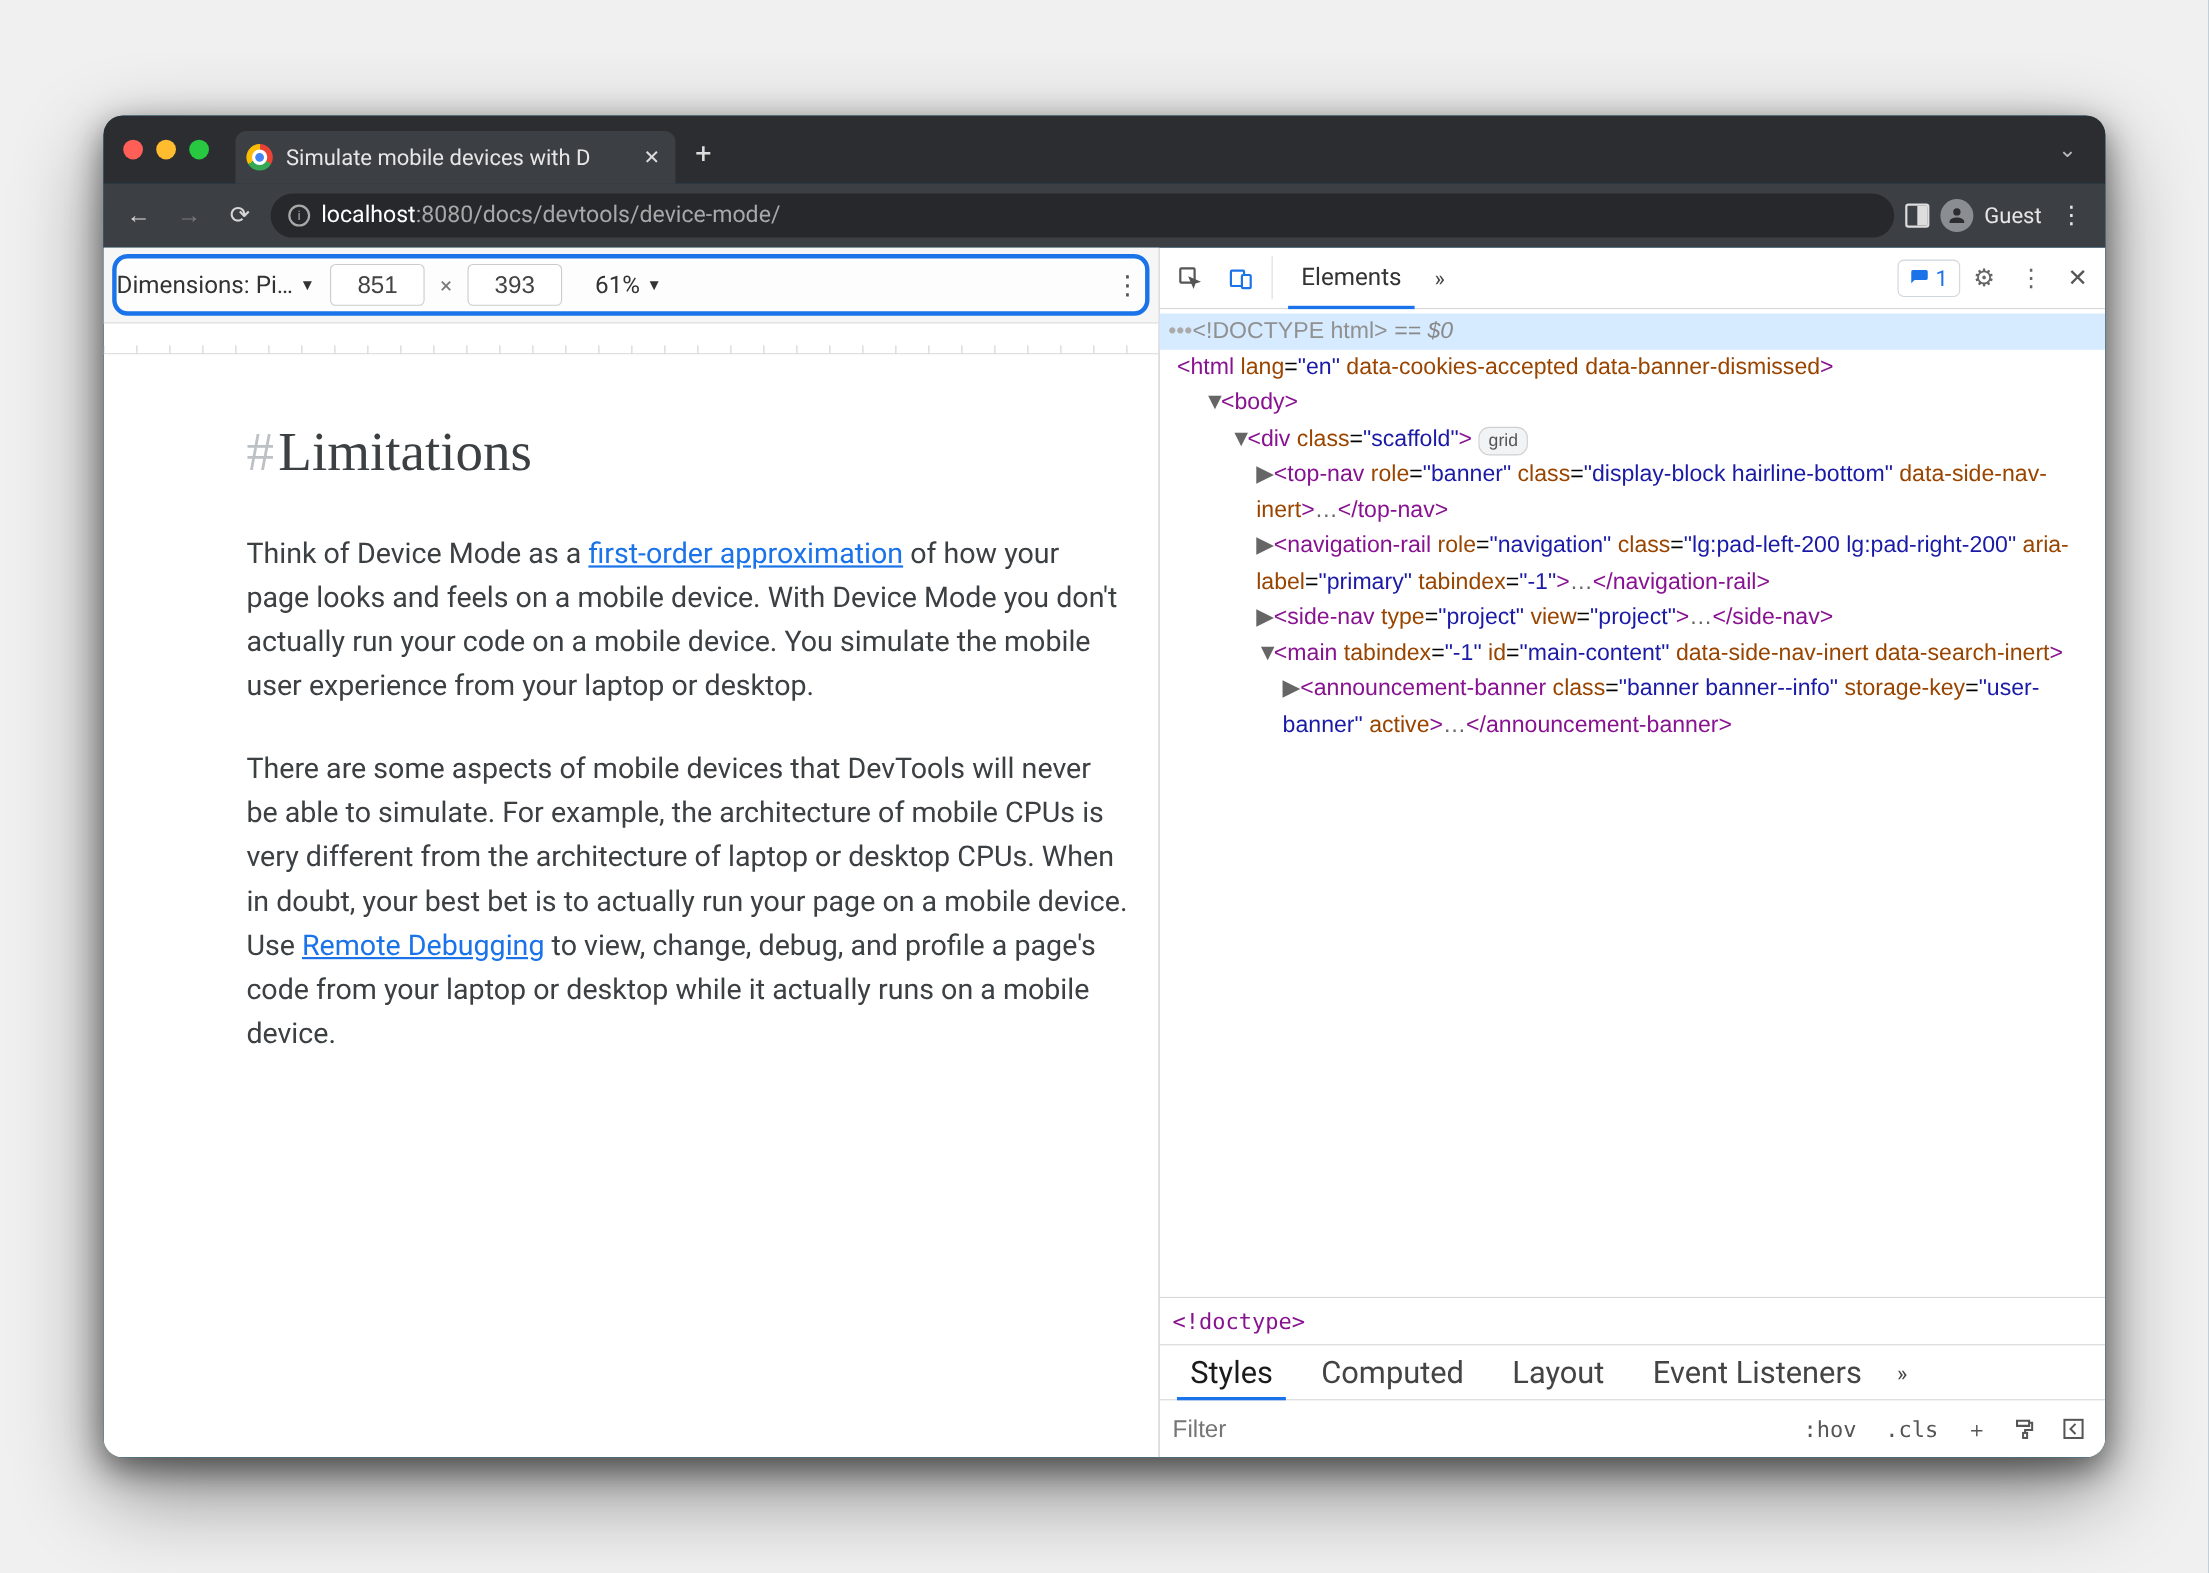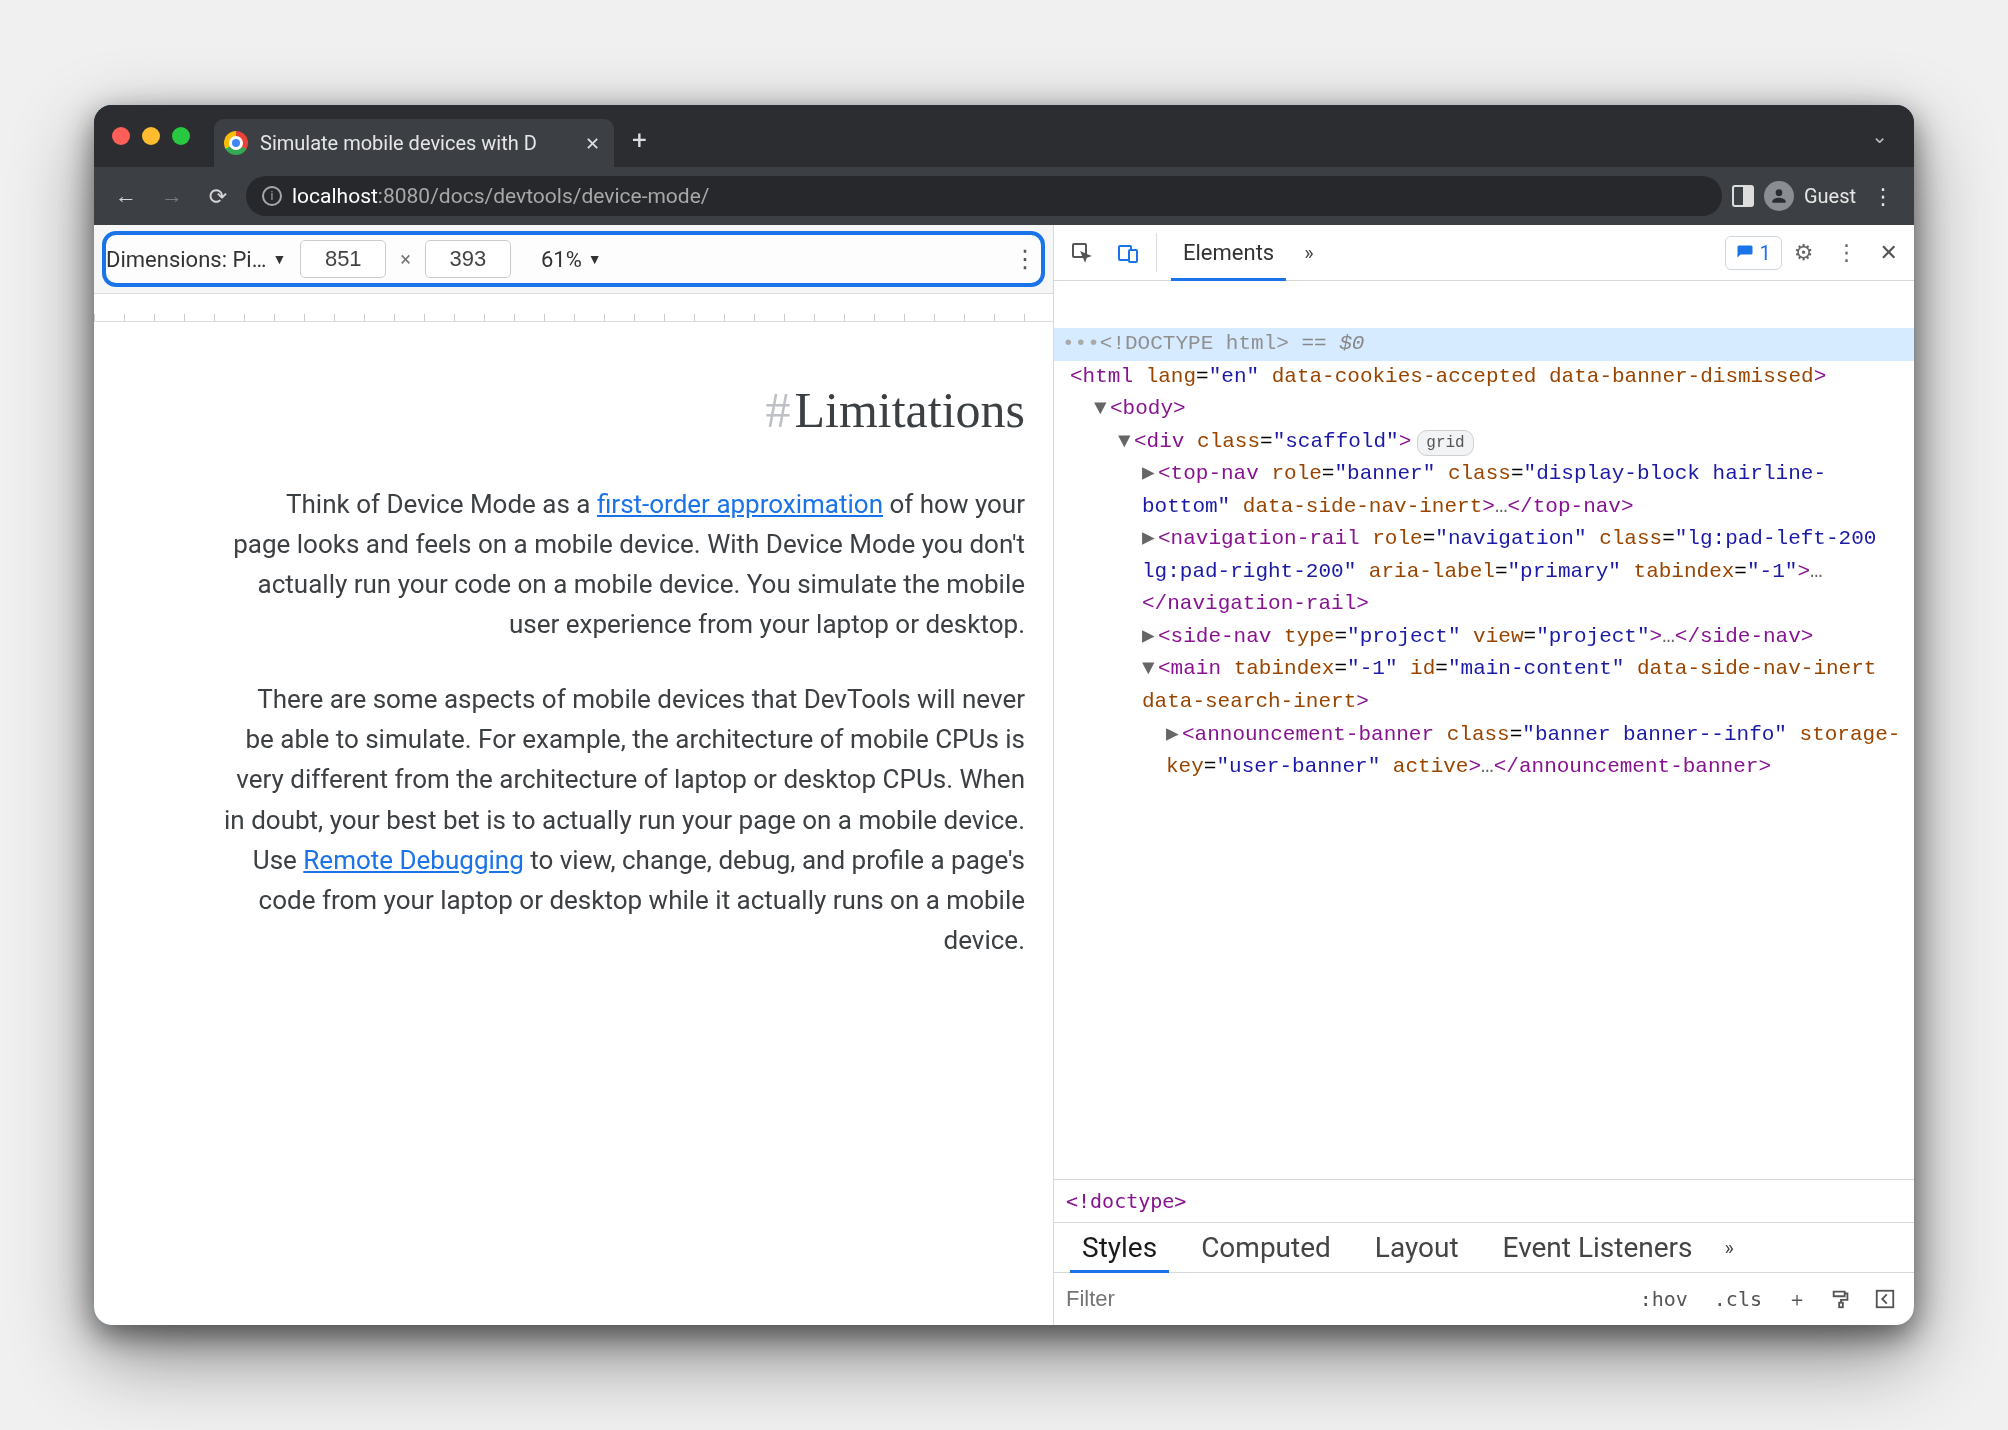--- a/index.html
+++ b/index.html
@@ -86,39 +86,39 @@
   }
   .dim-label { font-size:22px; color:#333; display:flex; align-items:center; gap:6px; cursor:pointer;}
   .caret-down { font-size:14px; color:#333;}
   .size-input { width:86px; height:38px; border:1px solid #ccc; border-radius:5px; text-align:center; font-size:22px; color:#444; background:#fff;}
   .mult { color:#777; font-size:20px;}
   .zoom { font-size:22px; color:#333; display:flex; align-items:center; gap:6px; margin-left:16px; cursor:pointer;}
   .dt-spacer{flex:1;}
   .dt-kebab{color:#555;font-size:24px;cursor:pointer;padding:0 4px;}
   .ruler { height:28px; background:linear-gradient(#f2f2f2,#e9e9e9); border-bottom:1px solid #ddd; background-image:repeating-linear-gradient(to right,#ccc 0 1px,transparent 1px 30px); background-position:0 20px; background-size:30px 8px; background-repeat:repeat-x;}
   
-  .page { flex:1; padding:50px 28px 30px 130px; overflow:hidden; color:#3c4043; font-size:26px; line-height:1.55;text-align:right;}
+  .page { flex:1; padding:50px 28px 30px 130px; overflow:hidden; color:#3c4043; font-size:26px; line-height:1.55;}
   .page h1 { font-size:50px; font-weight:400; color:#3c4043; margin-bottom:34px; font-family:Georgia, 'Times New Roman', serif;}
   .hash { color:#bdc1c6; margin-right:4px; font-weight:400;}
   .page p { margin-bottom:34px;}
   .page a { color:#1a73e8; text-decoration:underline;}
   
   .dt-tabs { height:56px; border-bottom:1px solid #d8d8d8; display:flex; align-items:stretch; padding:0 6px;}
   .dt-tabs .group{display:flex;align-items:center;gap:2px;}
   .dt-iconbtn{width:44px;display:flex;align-items:center;justify-content:center;color:#555;cursor:pointer;}
   .dt-iconbtn.active{color:#1a73e8;}
   .dt-tab{display:flex;align-items:center;padding:0 20px;font-size:22px;color:#333;cursor:pointer;position:relative;}
   .dt-tab.active::after{content:"";position:absolute;left:8px;right:8px;bottom:-1px;height:3px;background:#1a73e8;}
   .dt-more{display:flex;align-items:center;padding:0 10px;color:#444;font-size:20px;cursor:pointer;}
   .dt-right-group{margin-left:auto;display:flex;align-items:center;gap:2px;}
   .issue-pill{display:flex;align-items:center;gap:6px;border:1px solid #cfd6dc;border-radius:6px;padding:4px 10px;color:#1a73e8;font-size:20px;cursor:pointer;}
   .gear{font-size:22px;color:#666;cursor:pointer;padding:0 10px;}
   .close-x{font-size:22px;color:#555;cursor:pointer;padding:0 10px;}
   
-  .dom { flex:1; overflow:hidden; font-family:Liberation Mono, monospace; font-size:21px; line-height:1.55; padding:4px 0;margin-top:43px;}
+  .dom { flex:1; overflow:hidden; font-family:Liberation Sans, sans-serif; font-size:21px; line-height:1.55; padding:4px 0;}
   .dom .row{padding:0 8px;white-space:pre-wrap;word-break:break-word;}
   .dom .sel{background:#d6ebff;}
   .t-doctype{color:#909090;}
   .t-eq0{color:#888;font-style:italic;}
   .t-tag{color:#881391;}
   .t-attr{color:#994500;}
   .t-val{color:#1a1aa6;}
   .t-punc{color:#881391;}
   .t-ellipsis{color:#666;}
   .badge-grid{display:inline-block;background:#f1f3f4;border:1px solid #d0d0d0;border-radius:10px;padding:0 8px;font-size:16px;color:#555;margin-left:6px;}

